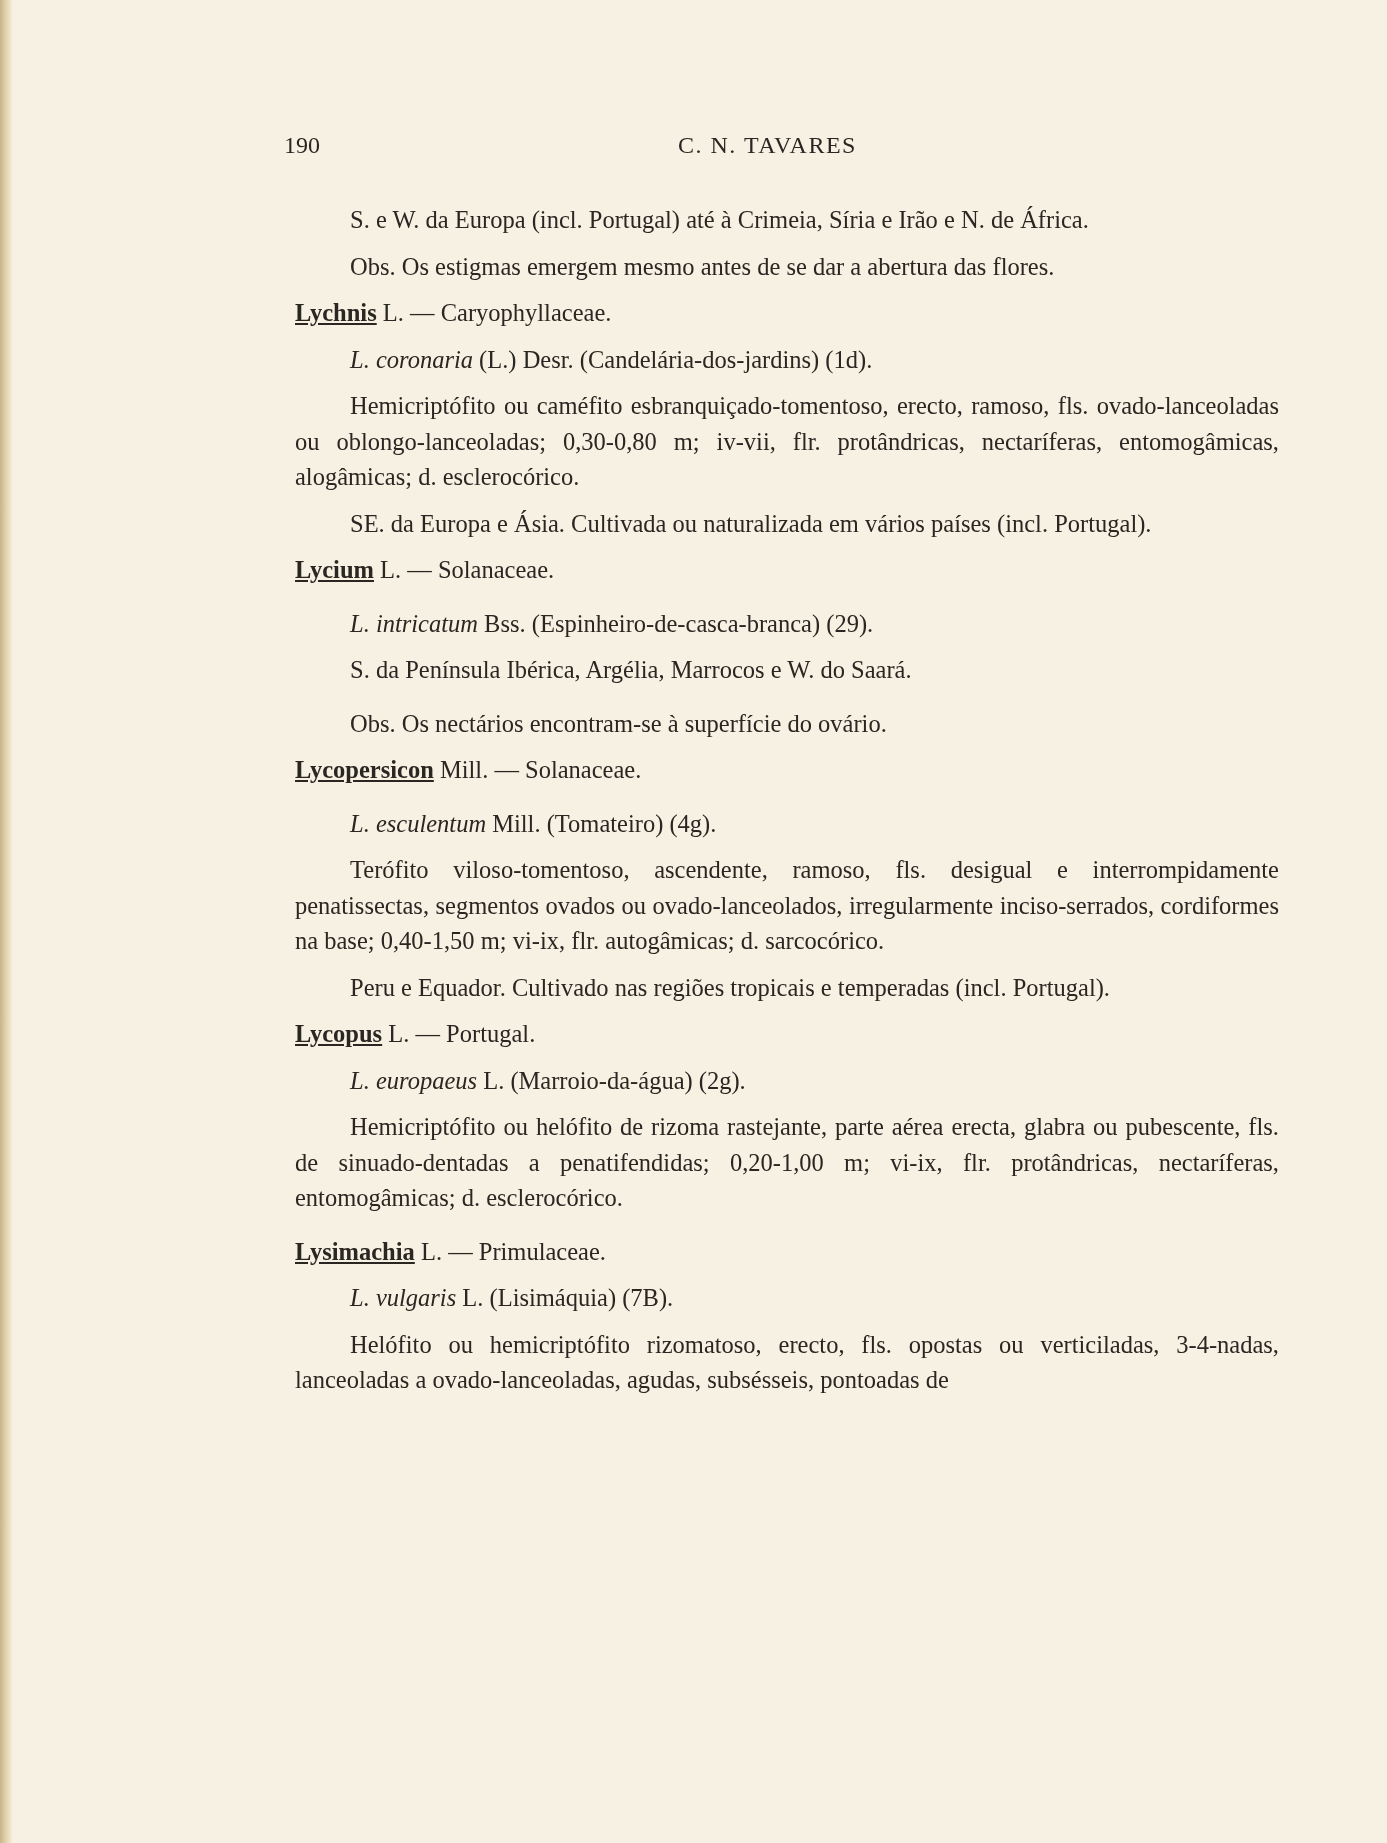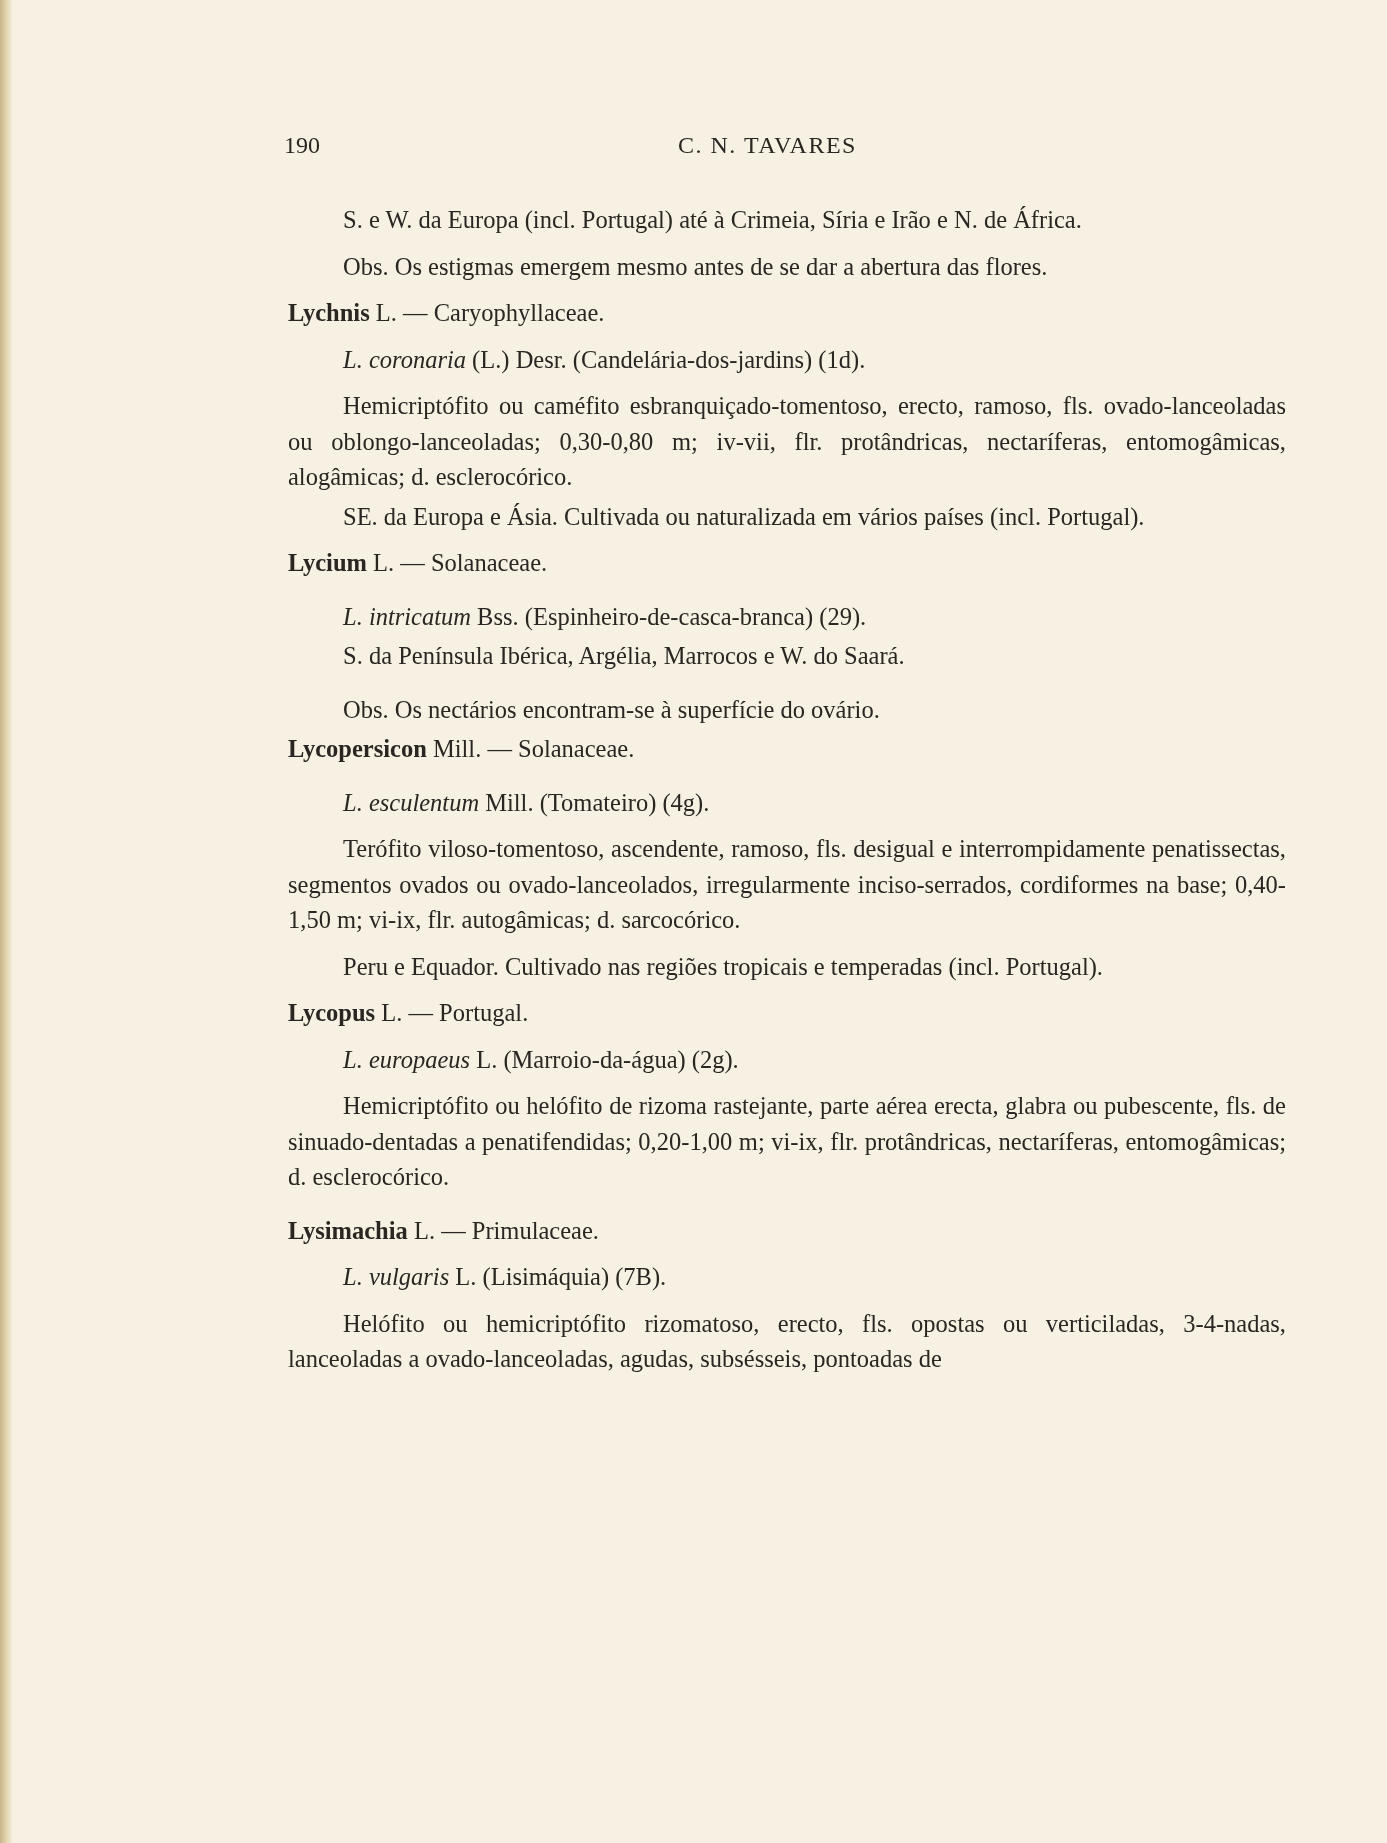--- a/index.html
+++ b/index.html
@@ -19,25 +19,25 @@
       position: absolute; left: 284px; top: 128px; width: 1006px;
       font-size: 24.5px;
       line-height: 35.5px;
     }
     .header {
       position: relative; height: 40px; margin-bottom: 34px;
       font-size: 24px;
     }
     .page-num { position: absolute; left: 0; top: 0; }
     .running-head { position: absolute; left: 394px; top: 0; letter-spacing: 1.5px; }
-    p { margin: 4px; text-align: justify; }
+    p { margin: 11px; text-align: justify; }
     .ind { text-indent: 55px; }
     .gap { margin-top: 11px; }
     .gap2 { margin-top: 18px; }
-    .genus b { font-weight: bold; }
+    .genus b { font-weight: bold; text-decoration: underline; }
     .species i { font-style: italic; }
   </style>
 </head>
 <body>
 
 <div class="edge"></div>
 
 <div class="page">
   <div class="header">
     <span class="page-num">190</span>

